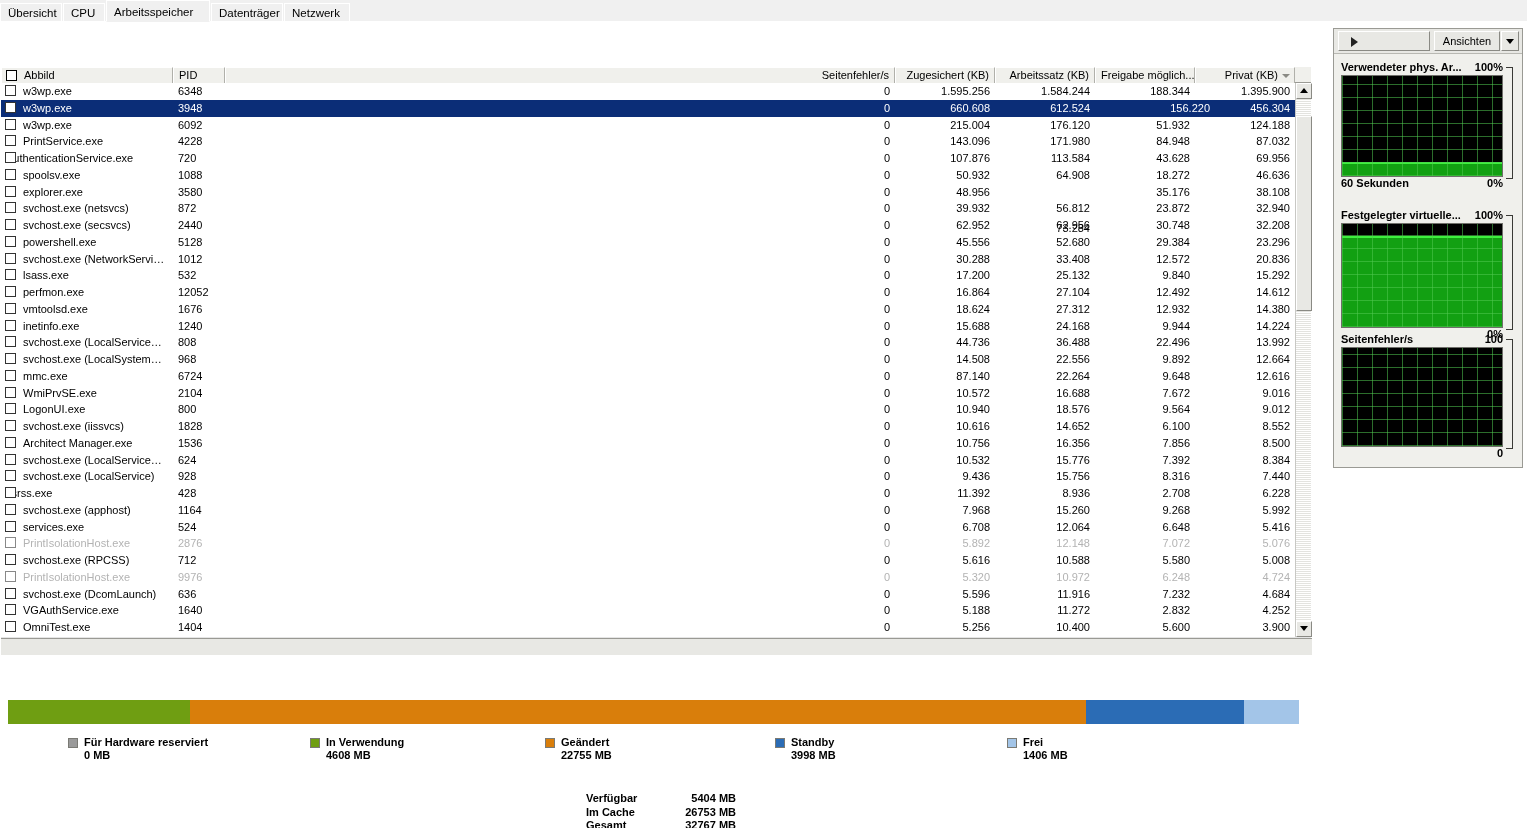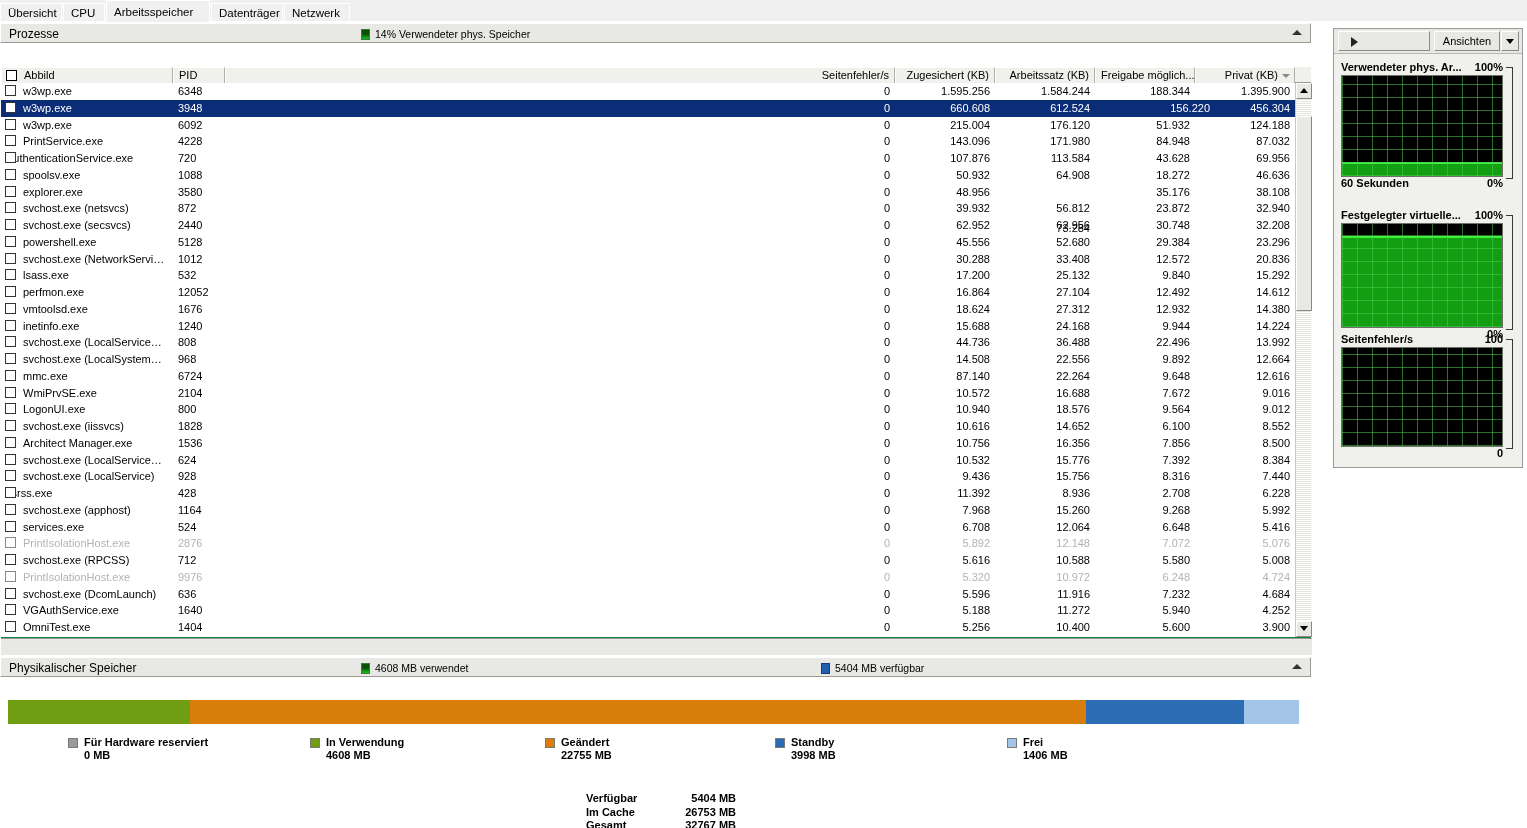--- a/index.html
+++ b/index.html
@@ -79,21 +79,21 @@
     width: 0; height: 0;
     border-left: 5px solid transparent;
     border-right: 5px solid transparent;
     border-bottom: 5px solid #333;
     cursor: pointer;
   }
 
   
   .table-wrap {
     position: absolute; left: 0; top: 43px; width: 1311px; height: 589px;
-    background: #15803d;
+    background: #e5e5e5;
     border-left: 1px solid #ffffff;
   }
   .thead {
     position: relative; height: 17px;
     background: #f0f0ec;
     border-bottom: 1px solid #9a9a94;
     border-top: 1px solid #ffffff;
     user-select: none;
   }
   .th {
@@ -325,28 +325,20 @@
   <div class="tab" id="tab0" style="left: 0px; width: 62px;">Übersicht</div>
   <div class="tab" id="tab1" style="left: 63px; width: 42px;">CPU</div>
   <div class="tab selected" id="tab2" style="left: 106px; width: 104px;">Arbeitsspeicher</div>
   <div class="tab" id="tab3" style="left: 211px; width: 72px;">Datenträger</div>
   <div class="tab" id="tab4" style="left: 284px; width: 66px;">Netzwerk</div>
 </div>
 <div class="tabline"></div>
 
 <div class="leftpane">
 
-  <div class="sect-header">
-    <div class="sect-title">Prozesse</div>
-    <div class="sect-meter" style="left:360px;">
-      <span class="swatch green"></span>
-      <span>14% Verwendeter phys. Speicher</span>
-    </div>
-    <div class="collapse-arrow"></div>
-  </div>
 
   <div class="table-wrap">
     <div class="thead" id="thead">
         <div class="th" style="left: 0px; width: 172px; padding-left: 22px;"><span class="hdr-chk"></span><span>Abbild</span></div>
         <div class="th" style="left: 172px; width: 52px;"><span>PID</span></div>
         <div class="th num" style="left: 224px; width: 670px;"><span>Seitenfehler/s</span></div>
         <div class="th num" style="left: 894px; width: 100px;"><span>Zugesichert (KB)</span></div>
         <div class="th num" style="left: 994px; width: 100px;"><span>Arbeitssatz (KB)</span></div>
         <div class="th num" style="left: 1094px; width: 100px;"><span>Freigabe möglich...</span></div>
         <div class="th num" style="left: 1194px; width: 100px; padding-right: 16px;"><span>Privat (KB)</span><span class="sortmark"></span></div>
@@ -630,21 +622,21 @@
           <div class="cell num" style="left: 994px; width: 100px;"><span>11.916</span></div>
           <div class="cell num" style="left: 1094px; width: 100px;"><span>7.232</span></div>
           <div class="cell num" style="left: 1194px; width: 100px;"><span>4.684</span></div>
         </div>
         <div class="row">
           <div class="cell" style="left: 0px; width: 172px; padding-left: 22px;"><span class="chk"></span><span>VGAuthService.exe</span></div>
           <div class="cell" style="left: 172px; width: 52px;"><span>1640</span></div>
           <div class="cell num" style="left: 224px; width: 670px;"><span>0</span></div>
           <div class="cell num" style="left: 894px; width: 100px;"><span>5.188</span></div>
           <div class="cell num" style="left: 994px; width: 100px;"><span>11.272</span></div>
-          <div class="cell num" style="left: 1094px; width: 100px;"><span>5.940</span></div>
+          <div class="cell num" style="left: 1094px; width: 100px;"><span>2.832</span></div>
           <div class="cell num" style="left: 1194px; width: 100px;"><span>4.252</span></div>
         </div>
         <div class="row">
           <div class="cell" style="left: 0px; width: 172px; padding-left: 22px;"><span class="chk"></span><span>OmniTest.exe</span></div>
           <div class="cell" style="left: 172px; width: 52px;"><span>1404</span></div>
           <div class="cell num" style="left: 224px; width: 670px;"><span>0</span></div>
           <div class="cell num" style="left: 894px; width: 100px;"><span>5.256</span></div>
           <div class="cell num" style="left: 994px; width: 100px;"><span>10.400</span></div>
           <div class="cell num" style="left: 1094px; width: 100px;"><span>5.600</span></div>
           <div class="cell num" style="left: 1194px; width: 100px;"><span>3.900</span></div>
@@ -659,32 +651,20 @@
       <div class="thumb"></div>
       <div class="btn down">
           <span class="ar"></span>
         </div>
     </div>
 
     <div class="hscroll"></div>
   </div>
 
   <div class="physmem">
-    <div class="sect-header">
-      <div class="sect-title">Physikalischer Speicher</div>
-      <div class="sect-meter" style="left:360px;">
-        <span class="swatch green"></span>
-        <span>4608 MB verwendet</span>
-      </div>
-      <div class="sect-meter" style="left:820px;">
-        <span class="swatch blue"></span>
-        <span>5404 MB verfügbar</span>
-      </div>
-      <div class="collapse-arrow"></div>
-    </div>
 
     <div class="membar-area">
       <div class="membar" id="membar">
           <div class="seg" style="width: 0%; background: rgb(154, 154, 154);"></div>
           <div class="seg" style="width: 14.0629%; background: rgb(111, 158, 18);"></div>
           <div class="seg" style="width: 69.4449%; background: rgb(217, 126, 11);"></div>
           <div class="seg" style="width: 12.2013%; background: rgb(43, 108, 181);"></div>
           <div class="seg" style="width: 4.2909%; background: rgb(163, 197, 232);"></div>
         </div>
       <div class="legend" id="legend">

